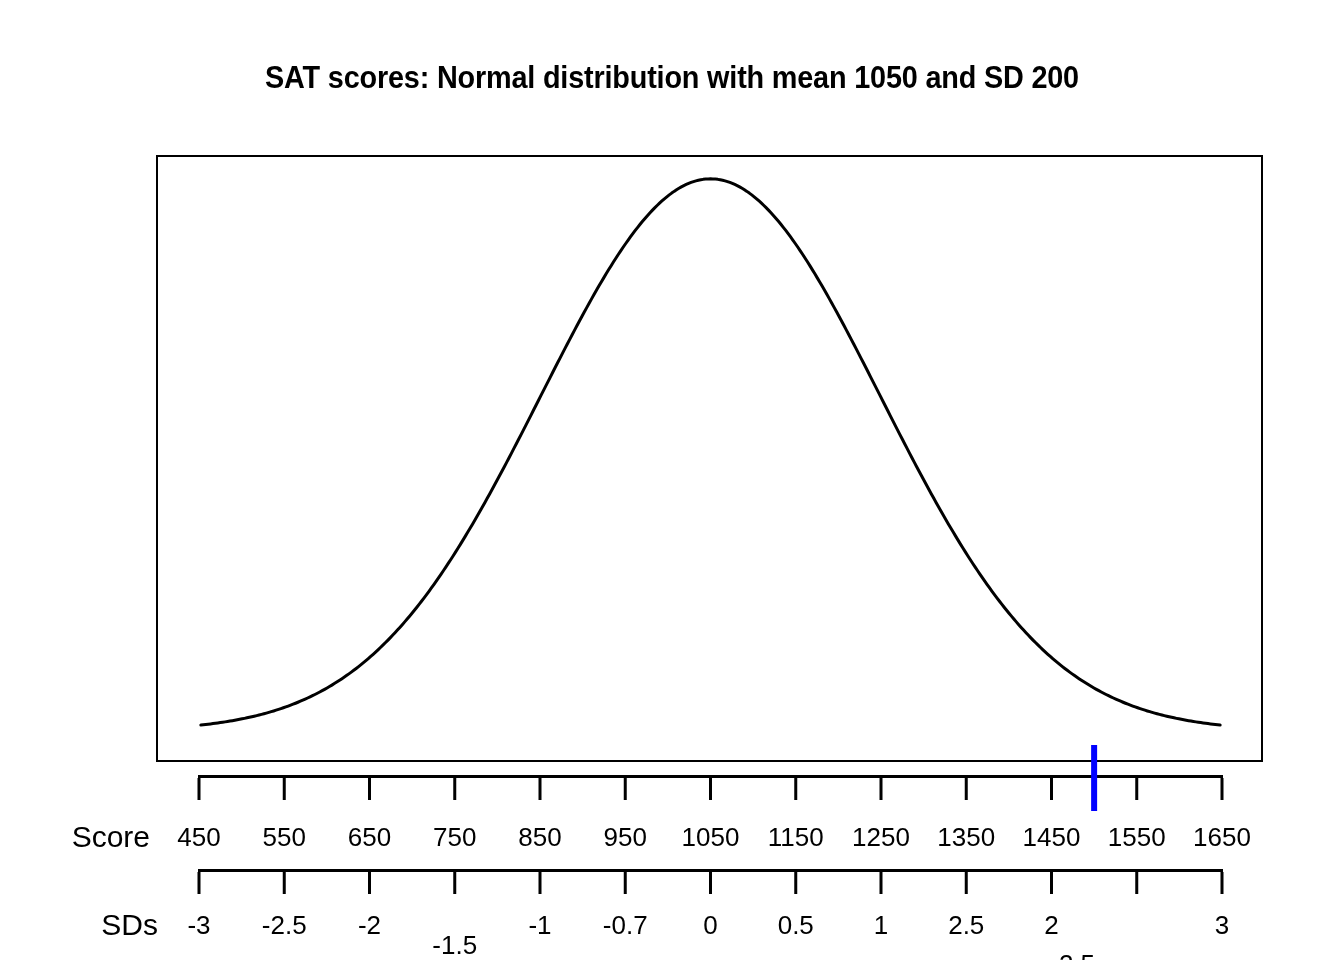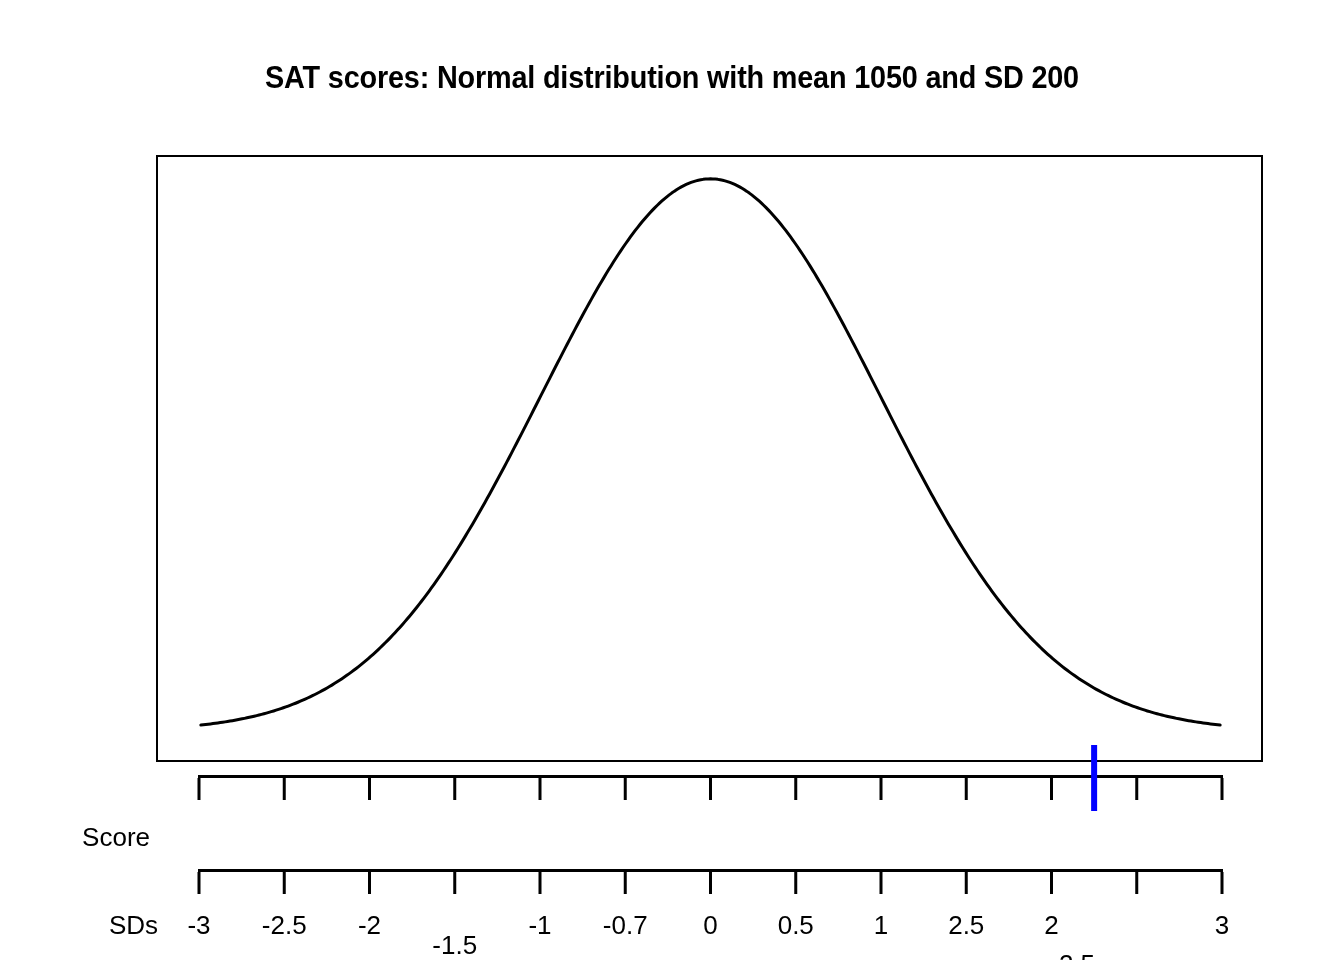--- a/index.html
+++ b/index.html
@@ -85,21 +85,21 @@
     white-space: nowrap;
     text-align: center;
   }
   #score-label-row { left: 0; top: 820px; width: 1344px; }
   #sds-label-row   { left: 0; top: 908px; width: 1344px; }
 
   
   .axis-name {
     position: absolute;
     font-family: "Liberation Sans", sans-serif;
-    font-size: 26px;
+    font-size: 30px;
     line-height: 34px;
     text-align: right;
     white-space: nowrap;
   }
   #score-axis-name { left: 0px; top: 820px; width: 150px; }
   #sds-axis-name   { left: 8px; top: 908px; width: 150px; }
 </style>
 </head>
 <body>
 
@@ -143,20 +143,35 @@
         <rect x="879.5" y="872" width="3" height="22" fill="#000000"></rect>
         <rect x="964.75" y="872" width="3" height="22" fill="#000000"></rect>
         <rect x="1050" y="872" width="3" height="22" fill="#000000"></rect>
         <rect x="1135.25" y="872" width="3" height="22" fill="#000000"></rect>
         <rect x="1220.5" y="872" width="3" height="22" fill="#000000"></rect>
       </g>
     <rect id="marker-rule" x="1091.125" y="745" width="6" height="66" fill="#0000FF"></rect>
   </svg>
 
   <div id="score-axis-name" class="axis-name">Score</div>
+  <div id="score-label-row" class="tick-row">
+      <div class="tick-label" style="left: 199px;">450</div>
+      <div class="tick-label" style="left: 284.25px;">550</div>
+      <div class="tick-label" style="left: 369.5px;">650</div>
+      <div class="tick-label" style="left: 454.75px;">750</div>
+      <div class="tick-label" style="left: 540px;">850</div>
+      <div class="tick-label" style="left: 625.25px;">950</div>
+      <div class="tick-label" style="left: 710.5px;">1050</div>
+      <div class="tick-label" style="left: 795.75px;">1150</div>
+      <div class="tick-label" style="left: 881px;">1250</div>
+      <div class="tick-label" style="left: 966.25px;">1350</div>
+      <div class="tick-label" style="left: 1051.5px;">1450</div>
+      <div class="tick-label" style="left: 1136.75px;">1550</div>
+      <div class="tick-label" style="left: 1222px;">1650</div>
+    </div>
 
   <div id="sds-axis-name" class="axis-name">SDs</div>
   <div id="sds-label-row" class="tick-row">
       <div class="tick-label" style="left: 199px;">-3</div>
       <div class="tick-label" style="left: 284.25px;">-2.5</div>
       <div class="tick-label" style="left: 369.5px;">-2</div>
       <div class="tick-label" style="left: 454.75px; margin-top: 20px;">-1.5</div>
       <div class="tick-label" style="left: 540px;">-1</div>
       <div class="tick-label" style="left: 625.25px;">-0.7</div>
       <div class="tick-label" style="left: 710.5px;">0</div>

